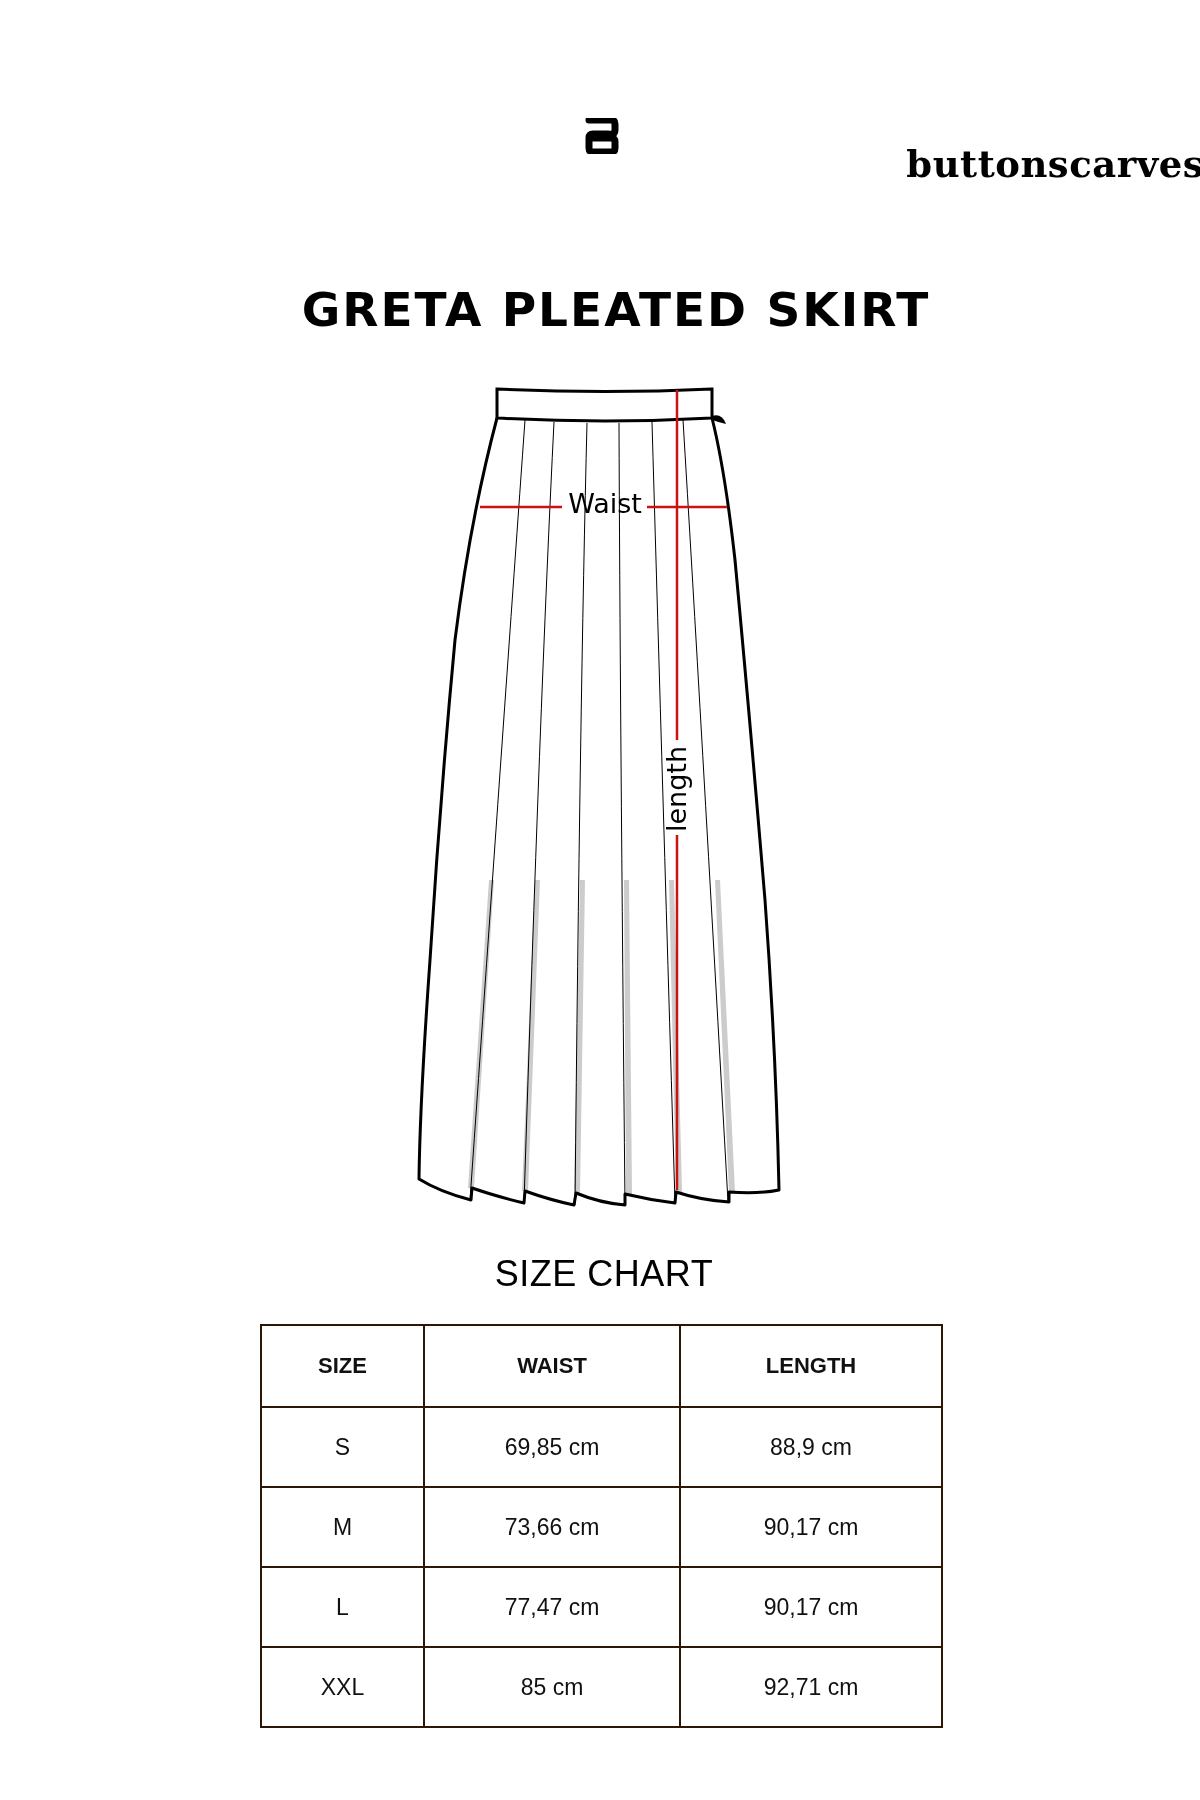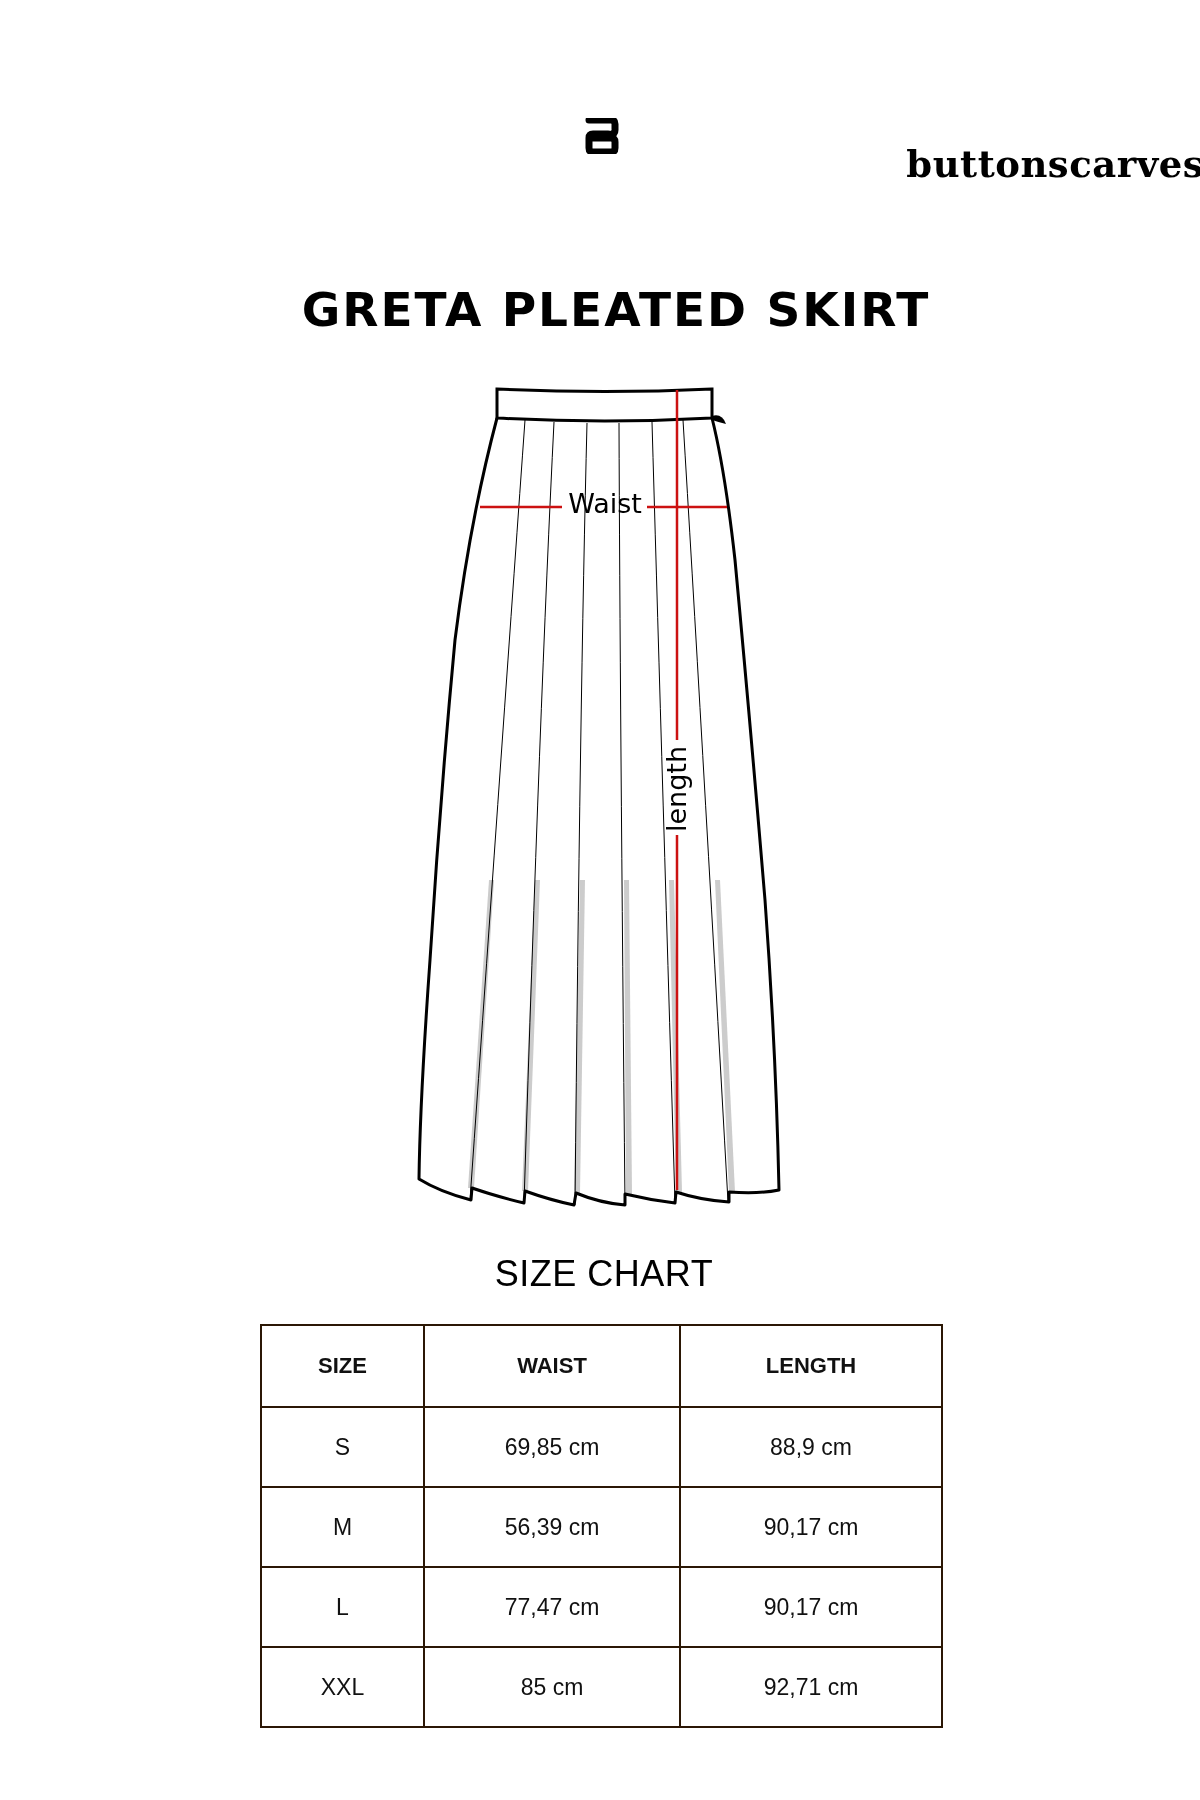--- a/index.html
+++ b/index.html
@@ -92,21 +92,21 @@
     </tr>
   </thead>
   <tbody>
     <tr>
       <td>S</td>
       <td>69,85 cm</td>
       <td>88,9 cm</td>
     </tr>
     <tr>
       <td>M</td>
-      <td>56,39 cm</td>
+      <td>73,66 cm</td>
       <td>90,17 cm</td>
     </tr>
     <tr>
       <td>L</td>
       <td>77,47 cm</td>
       <td>90,17 cm</td>
     </tr>
     <tr>
       <td>XXL</td>
       <td>85 cm</td>

